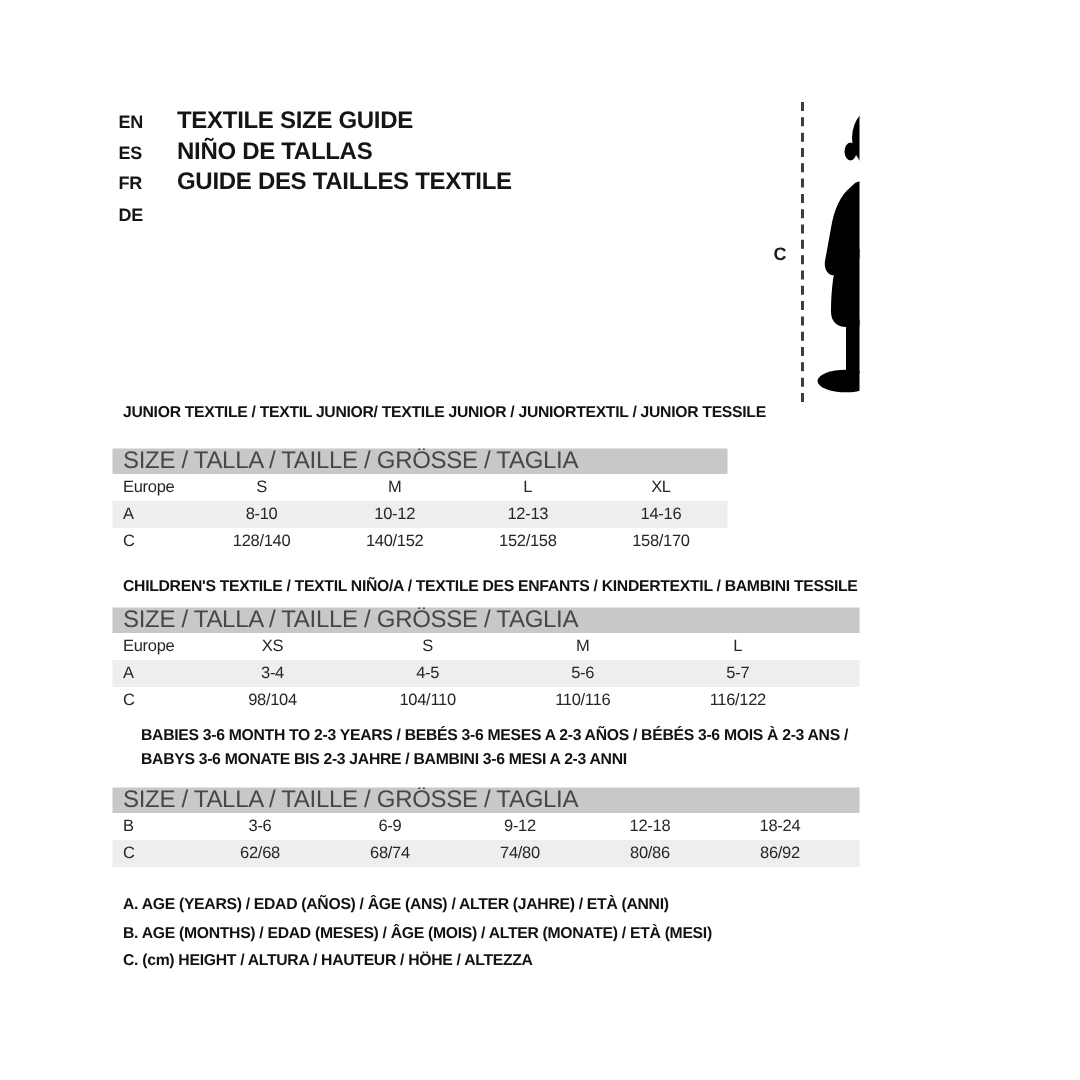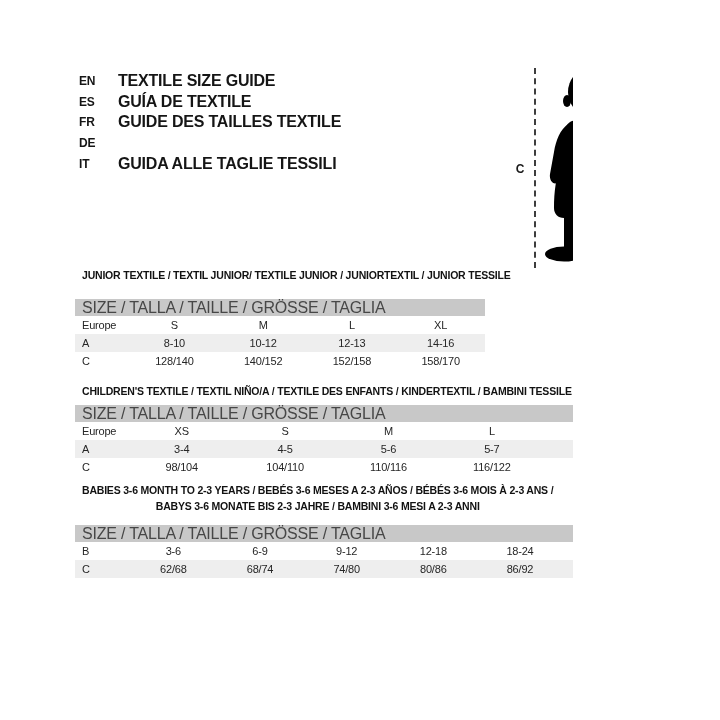--- a/index.html
+++ b/index.html
@@ -38,32 +38,28 @@
 
 <div class="canvas">
 
   <div class="lang-list">
     <div class="lang-row">
       <span class="lang-code">EN</span>
       <span class="lang-label">TEXTILE SIZE GUIDE</span>
     </div>
     <div class="lang-row">
       <span class="lang-code">ES</span>
-      <span class="lang-label">GUÍA DE TEXTILE</span>
+      <span class="lang-label">NIÑO DE TALLAS</span>
     </div>
     <div class="lang-row">
       <span class="lang-code">FR</span>
       <span class="lang-label">GUIDE DES TAILLES TEXTILE</span>
     </div>
     <div class="lang-row">
       <span class="lang-code">DE</span>
-    </div>
-    <div class="lang-row">
-      <span class="lang-code">IT</span>
-      <span class="lang-label">GUIDA ALLE TAGLIE TESSILI</span>
     </div>
   </div>
 
   <div class="measure-line"></div>
   <div class="measure-label">C</div>
   <svg class="silhouette" viewBox="0 0 92 202" xmlns="http://www.w3.org/2000/svg">
     <g fill="#000000">
       <ellipse cx="49" cy="24" rx="21" ry="23"></ellipse>
       <ellipse cx="49" cy="38" rx="13" ry="13"></ellipse>
       <ellipse cx="27" cy="33" rx="4" ry="6"></ellipse>
@@ -147,21 +143,21 @@
         <td class="rl">C</td>
         <td>98/104</td>
         <td>104/110</td>
         <td>110/116</td>
         <td>116/122</td>
         <td>122/128</td>
       </tr>
     </tbody>
   </table>
 
-  <div class="section-title" style="left:82px;top:482px;text-align:center;">
+  <div class="section-title" style="left:94px;top:482px;">
     <div>BABIES 3-6 MONTH TO 2-3 YEARS / BEBÉS 3-6 MESES A 2-3 AÑOS / BÉBÉS 3-6 MOIS À 2-3 ANS /</div>
     <div>BABYS 3-6 MONATE BIS 2-3 JAHRE / BAMBINI 3-6 MESI A 2-3 ANNI</div>
   </div>
   <div class="size-bar" style="left:75px;top:525px;width:575px;">SIZE / TALLA / TAILLE / GRÖSSE / TAGLIA</div>
   <table class="size-table" style="left:75px;top:542px;width:575px;">
     <colgroup>
         <col style="width:55px">
         <col>
         <col>
         <col>
@@ -184,14 +180,19 @@
         <td>62/68</td>
         <td>68/74</td>
         <td>74/80</td>
         <td>80/86</td>
         <td>86/92</td>
         <td>92/98</td>
       </tr>
     </tbody>
   </table>
 
+  <div class="legend">
+    <div class="legend-line">A. AGE (YEARS) / EDAD (AÑOS) / ÂGE (ANS) / ALTER (JAHRE) / ETÀ (ANNI)</div>
+    <div class="legend-line">B. AGE (MONTHS) / EDAD (MESES) / ÂGE (MOIS) / ALTER (MONATE) / ETÀ (MESI)</div>
+    <div class="legend-line">C. (cm) HEIGHT / ALTURA / HAUTEUR / HÖHE / ALTEZZA</div>
+  </div>
 
 </div>
 
 </body></html>

